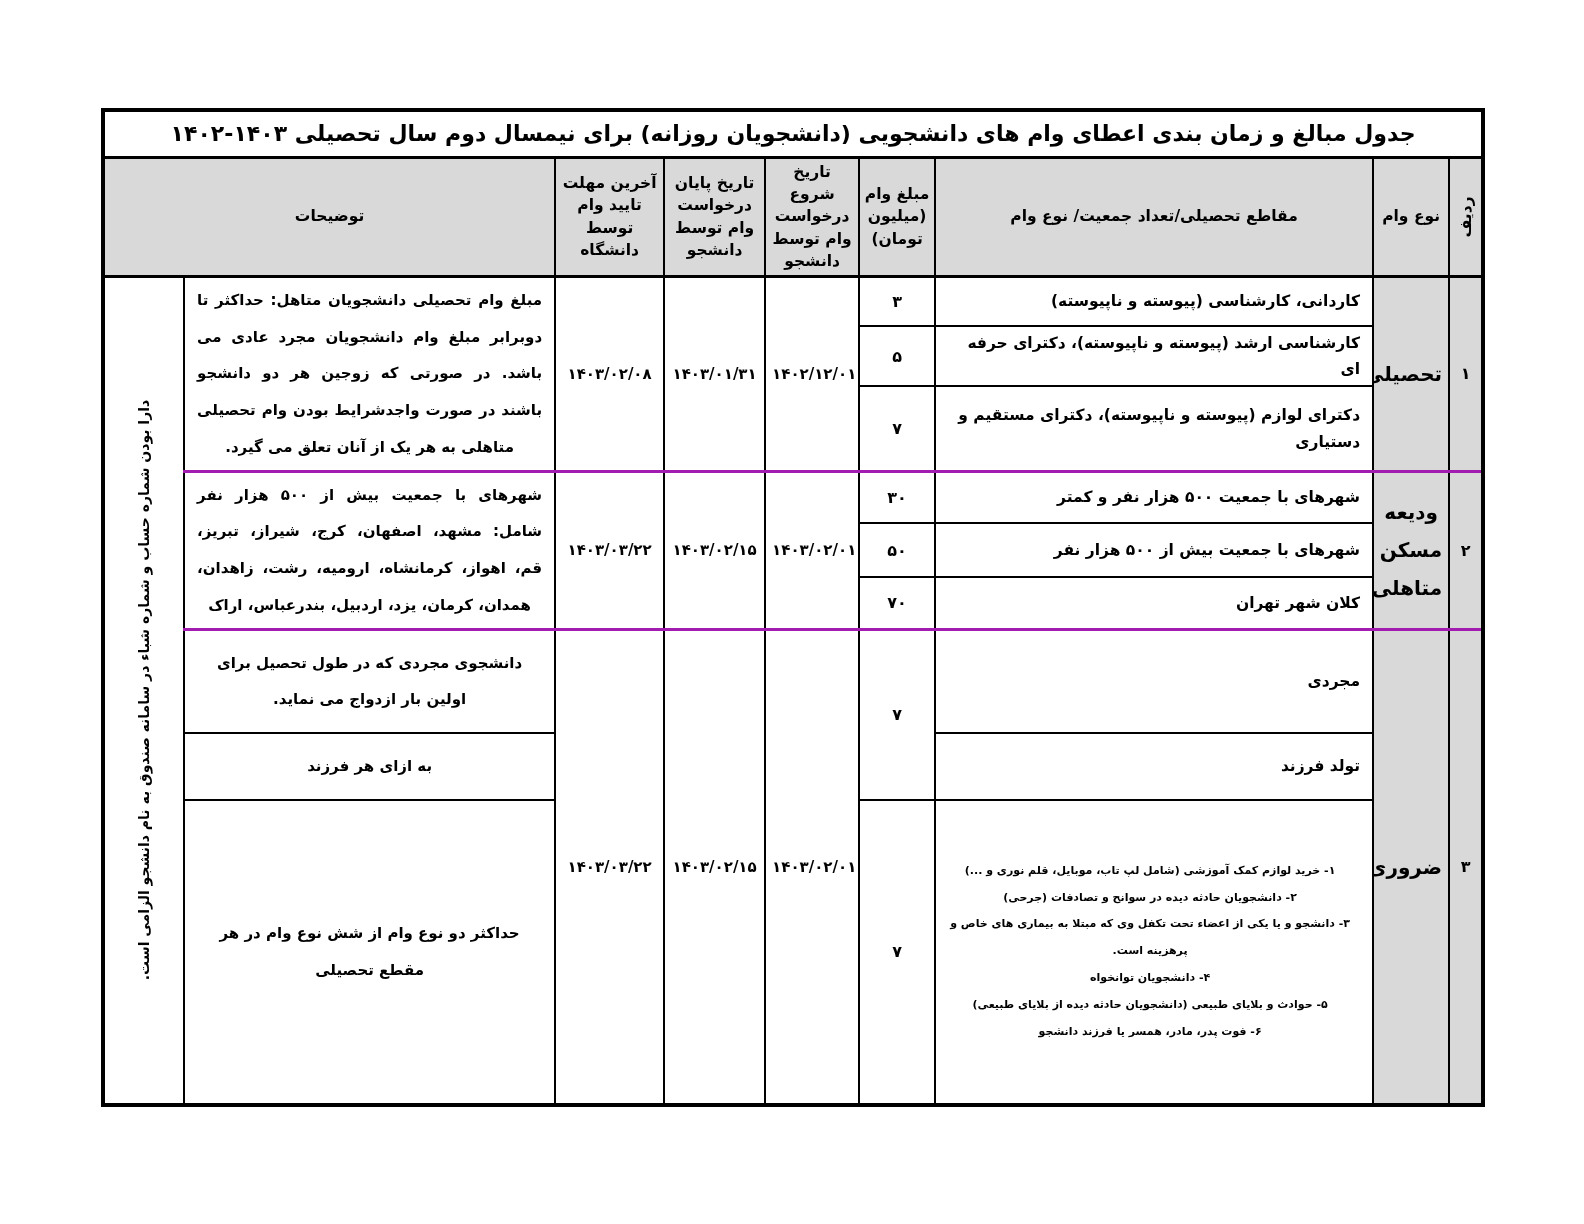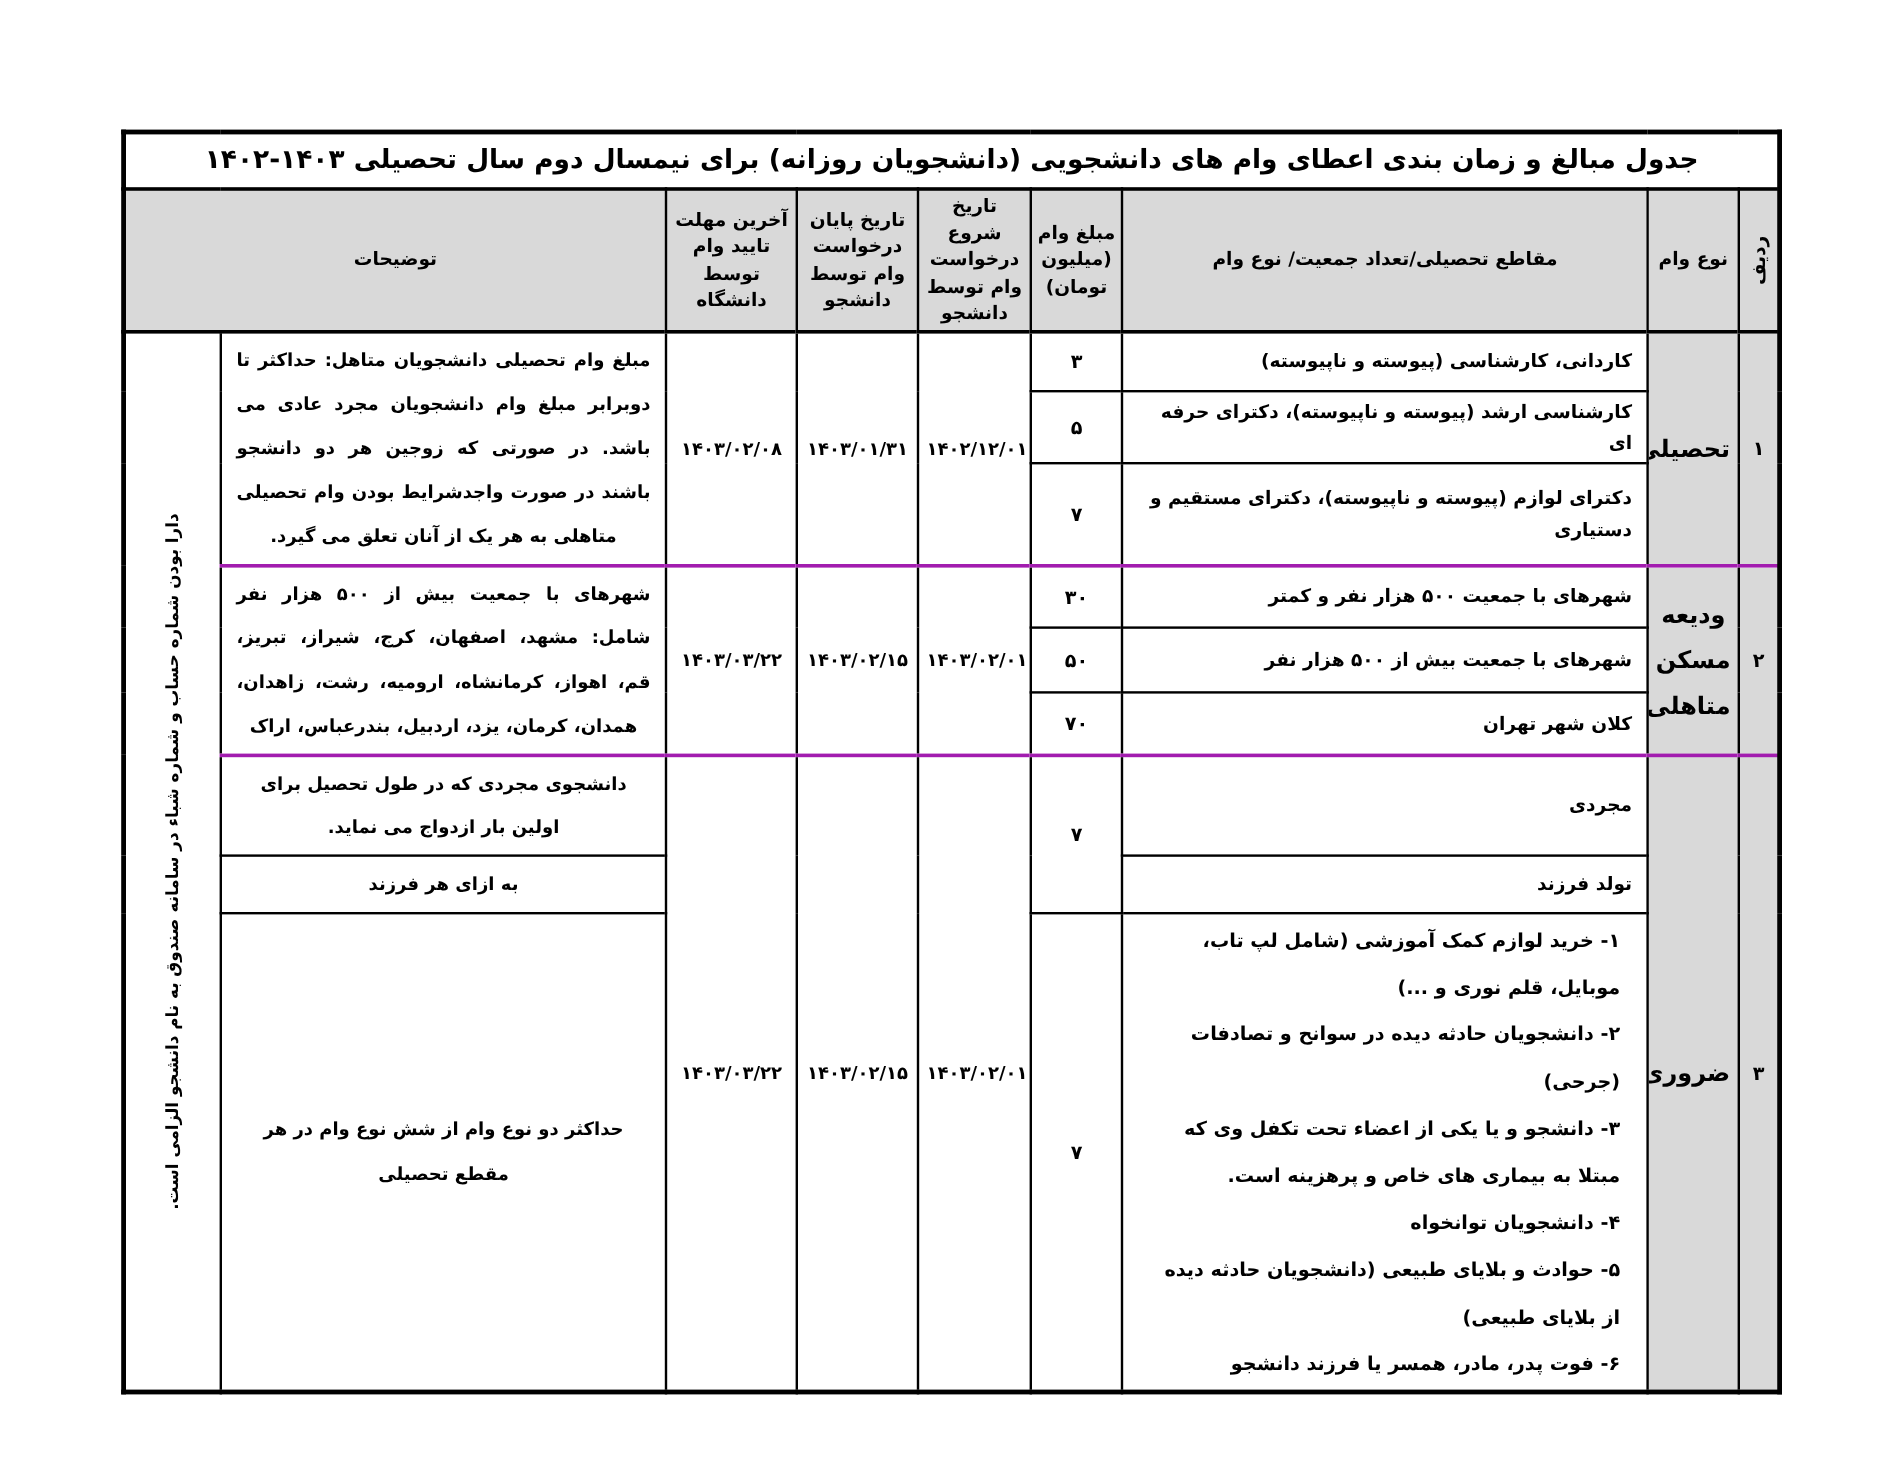--- a/index.html
+++ b/index.html
@@ -65,27 +65,26 @@
     font-size: 15px;
     line-height: 2.45;
     text-align: justify;
     text-align-last: center;
     padding: 4px 12px;
   }
   .note-center {
     font-size: 15px;
     line-height: 2.45;
     text-align: center;
-    padding: 4px 10px;
+    padding: 14px 10px;
   }
   .list-cell {
-    text-align: right;
     padding-right: 22px;
     padding-left: 14px;
-    font-size: 16px;
+    font-size: 11px;
     line-height: 2.45;
     vertical-align: middle;
   }
   .vcell { position: relative; padding: 0; }
   .vtext {
     position: absolute;
     top: 50%; left: 50%;
     transform: translate(-50%, -50%) rotate(-90deg);
     white-space: nowrap;
     font-size: 14px;

